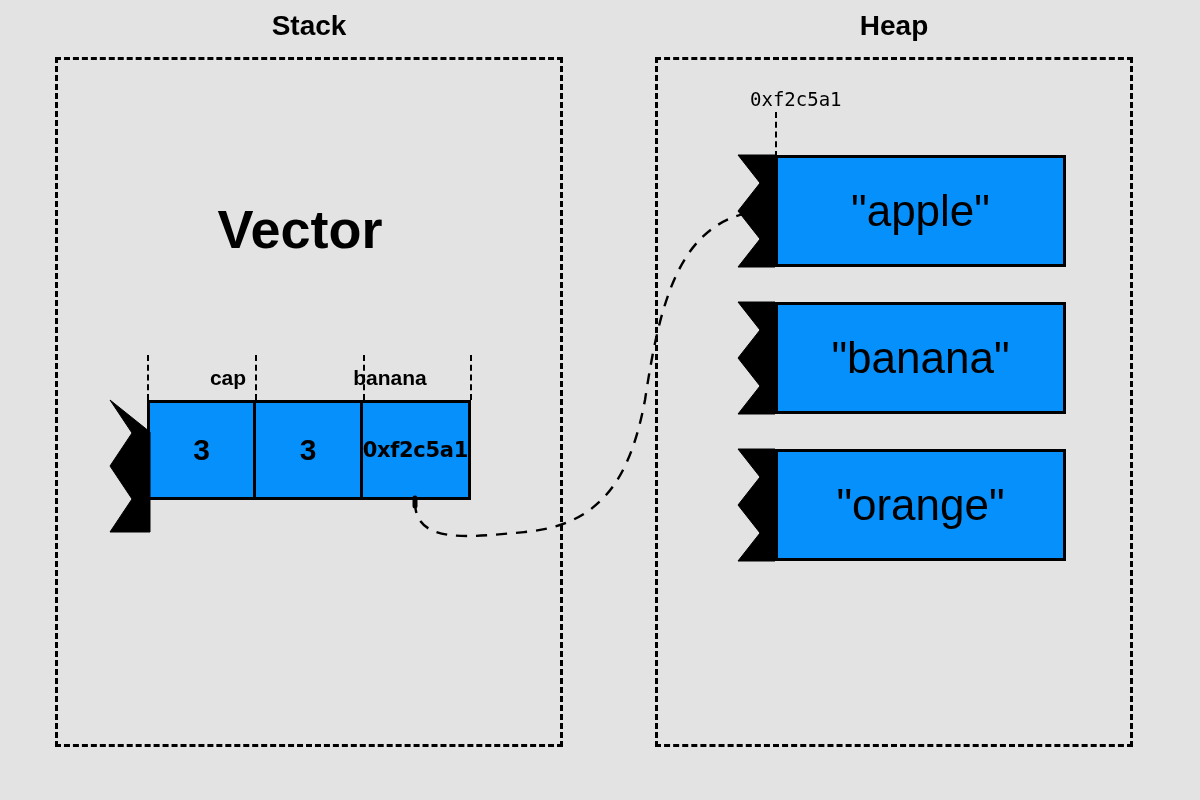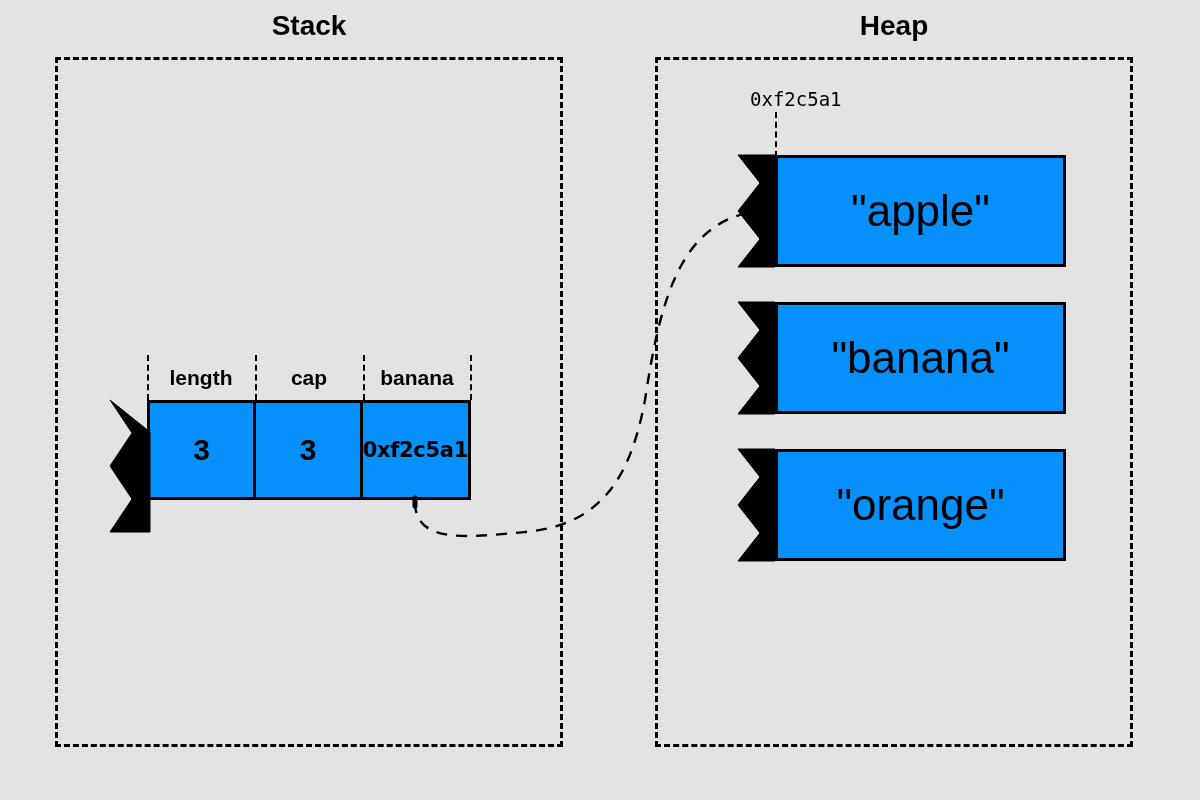--- a/index.html
+++ b/index.html
@@ -183,23 +183,23 @@
 <body>
 
 <div id="stage">
 
   <div class="region-title" id="stack-title">Stack</div>
   <div class="region-title" id="heap-title">Heap</div>
 
   <div class="region-box" id="stack-box"></div>
   <div class="region-box" id="heap-box"></div>
 
+  <div id="vector-label">Vector</div>
 
   <div id="struct-headers">
-    <div class="struct-header">length</div>
     <div class="struct-header">cap</div>
     <div class="struct-header">banana</div>
   </div>
   <div class="tick" style="left:147px"></div>
   <div class="tick" style="left:255px"></div>
   <div class="tick" style="left:363px"></div>
   <div class="tick" style="left:470px"></div>
 
   <div id="vector-struct">
     <div class="struct-cells">

